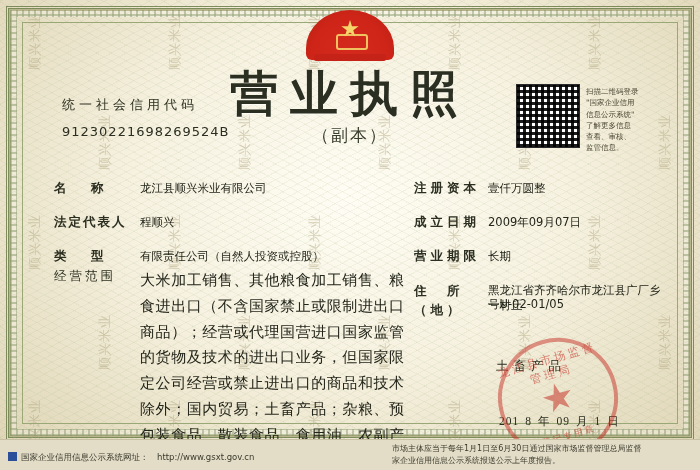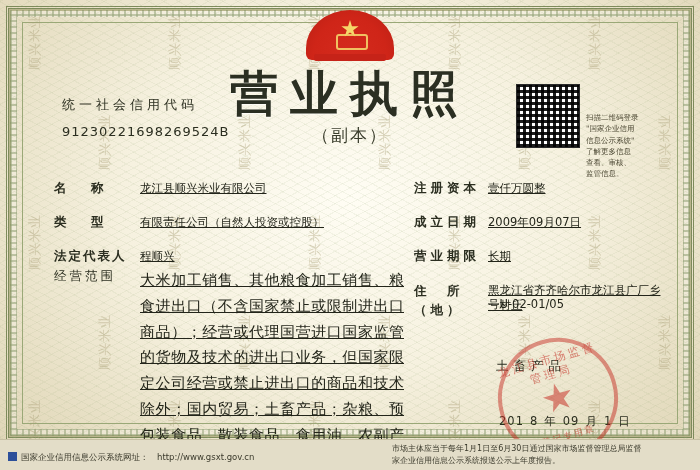--- a/index.html
+++ b/index.html
@@ -125,36 +125,36 @@
   .seal .s-bottom{
     position:absolute;left:0;right:0;bottom:10px;text-align:center;
     font-size:9px;color:rgba(196,40,30,.72);letter-spacing:2px;
   }
 
   
   .fields{position:absolute;left:44px;top:96px;width:612px;height:290px;}
   .code-label{position:absolute;left:18px;top:0;font-size:13px;letter-spacing:4px;color:#2e3122;}
   .code-value{position:absolute;left:18px;top:28px;font-size:13px;letter-spacing:1px;color:#2b2e20;}
   .lab{letter-spacing:6px;color:#2b2e20;font-size:12.5px;}
-  .val{color:#23251a;font-size:11.5px;text-decoration:underline;}
+  .val{color:#23251a;font-size:11.5px;}
 
   .left-col{position:absolute;left:10px;top:84px;width:330px;}
   .right-col{position:absolute;left:370px;top:84px;width:250px;}
 
   .fld{display:flex;margin-bottom:17px;}
   .fld .lab{flex:0 0 86px;font-weight:bold;}
   .fld .val{flex:1;padding-top:1px;}
 
   .scope{position:absolute;left:10px;top:172px;width:350px;display:flex;}
   .scope .lab{flex:0 0 86px;letter-spacing:3px;}
   .scope .val{flex:1;font-size:15px;line-height:1.72;color:#23251a;text-align:justify;}
 
   .reg-auth{position:absolute;left:452px;top:262px;font-size:12.5px;letter-spacing:5px;color:#2b2e20;}
   .reg-date{position:absolute;left:452px;top:318px;font-size:11.5px;letter-spacing:1px;color:#2b2e20;}
-  .reg-date span{margin:0 3px;}
+  .reg-date span{margin:0 3px;font-family:Liberation Serif, serif;}
 
   
   .bottom{
     position:absolute;left:0;right:0;bottom:0;height:30px;
     background:#e3ddc8;border-top:1px solid #c7c0a3;
   }
   .bottom-left{
     position:absolute;left:8px;bottom:6px;font-size:8.5px;color:#3b3a2c;
   }
   .bottom-left .swatch{
@@ -211,43 +211,43 @@
     <div class="gear"></div>
     <div class="bar"></div>
   </div>
 
   <div class="title">营业执照</div>
   <div class="subtitle">（副本）</div>
 
   <div class="qr-wrap">
     <div class="qr"></div>
   </div>
-  <div class="qr-note" style="white-space:pre-line;margin-top:26px;">扫描二维码登录
+  <div class="qr-note" style="white-space:pre-line;">扫描二维码登录
 "国家企业信用
 信息公示系统"
 了解更多信息
 查看、审核、
 监管信息。</div>
 
   <div class="fields">
     <div class="code-label">统一社会信用代码</div>
     <div class="code-value">91230221698269524B</div>
 
     <div class="left-col">
       <div class="fld">
         <div class="lab">名　称</div>
         <div class="val">龙江县顺兴米业有限公司</div>
       </div>
       <div class="fld">
+        <div class="lab" style="letter-spacing:2px;">法定代表人</div>
+        <div class="val">程顺兴</div>
+      </div>
+      <div class="fld">
         <div class="lab">类　型</div>
         <div class="val">有限责任公司（自然人投资或控股）</div>
-      </div>
-      <div class="fld">
-        <div class="lab" style="letter-spacing:2px;">法定代表人</div>
-        <div class="val">程顺兴</div>
       </div>
     </div>
 
     <div class="right-col">
       <div class="fld">
         <div class="lab" style="letter-spacing:4px;flex:0 0 74px;">注册资本</div>
         <div class="val">壹仟万圆整</div>
       </div>
       <div class="fld">
         <div class="lab" style="letter-spacing:4px;flex:0 0 74px;">成立日期</div>

